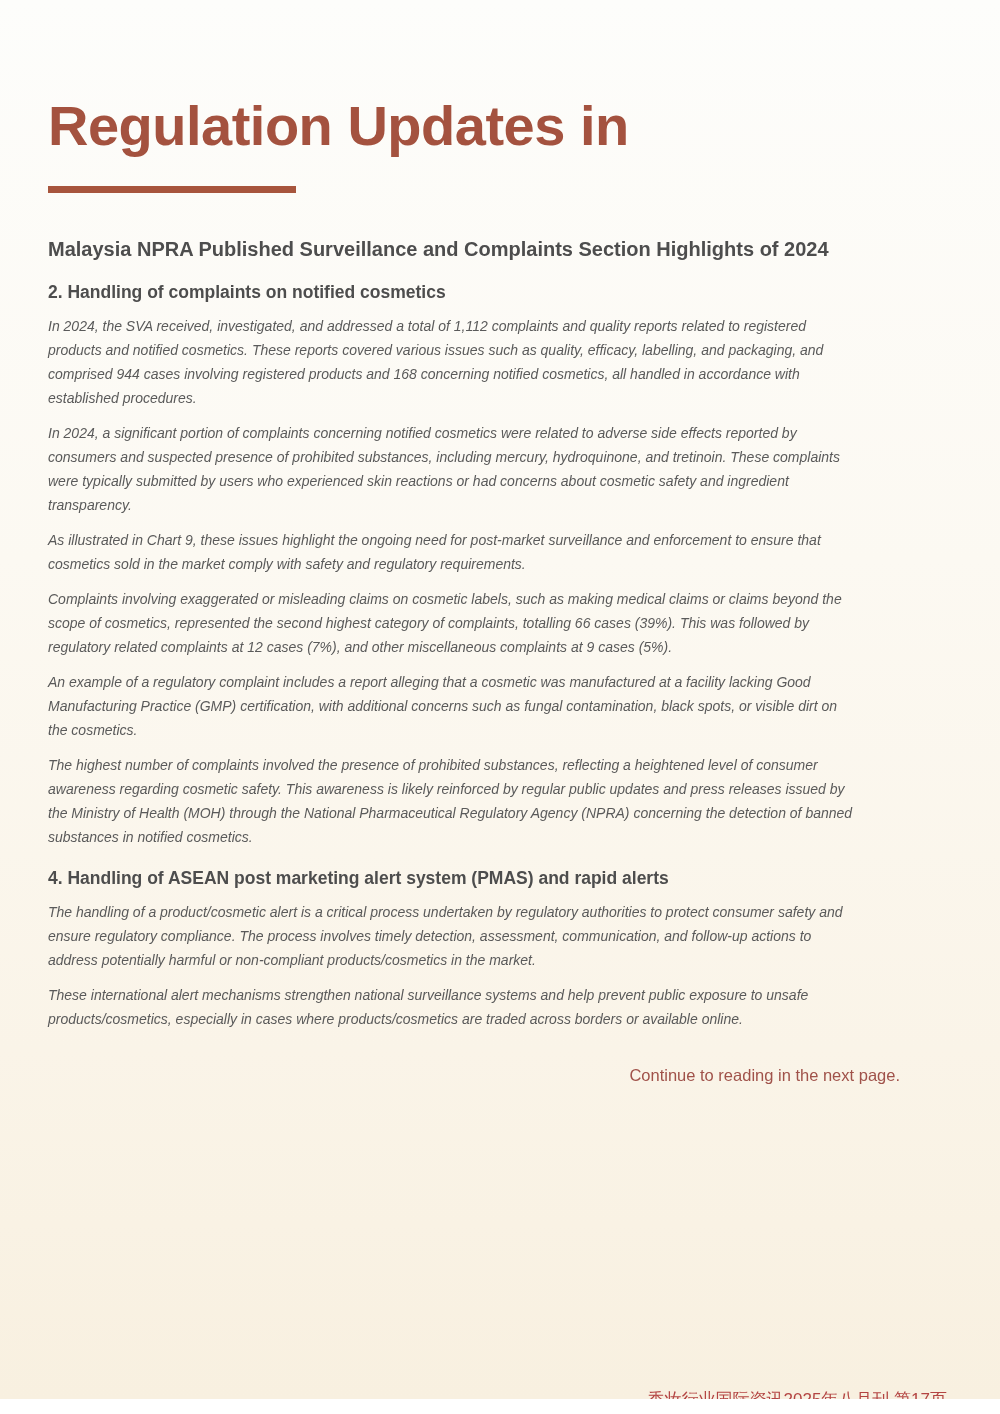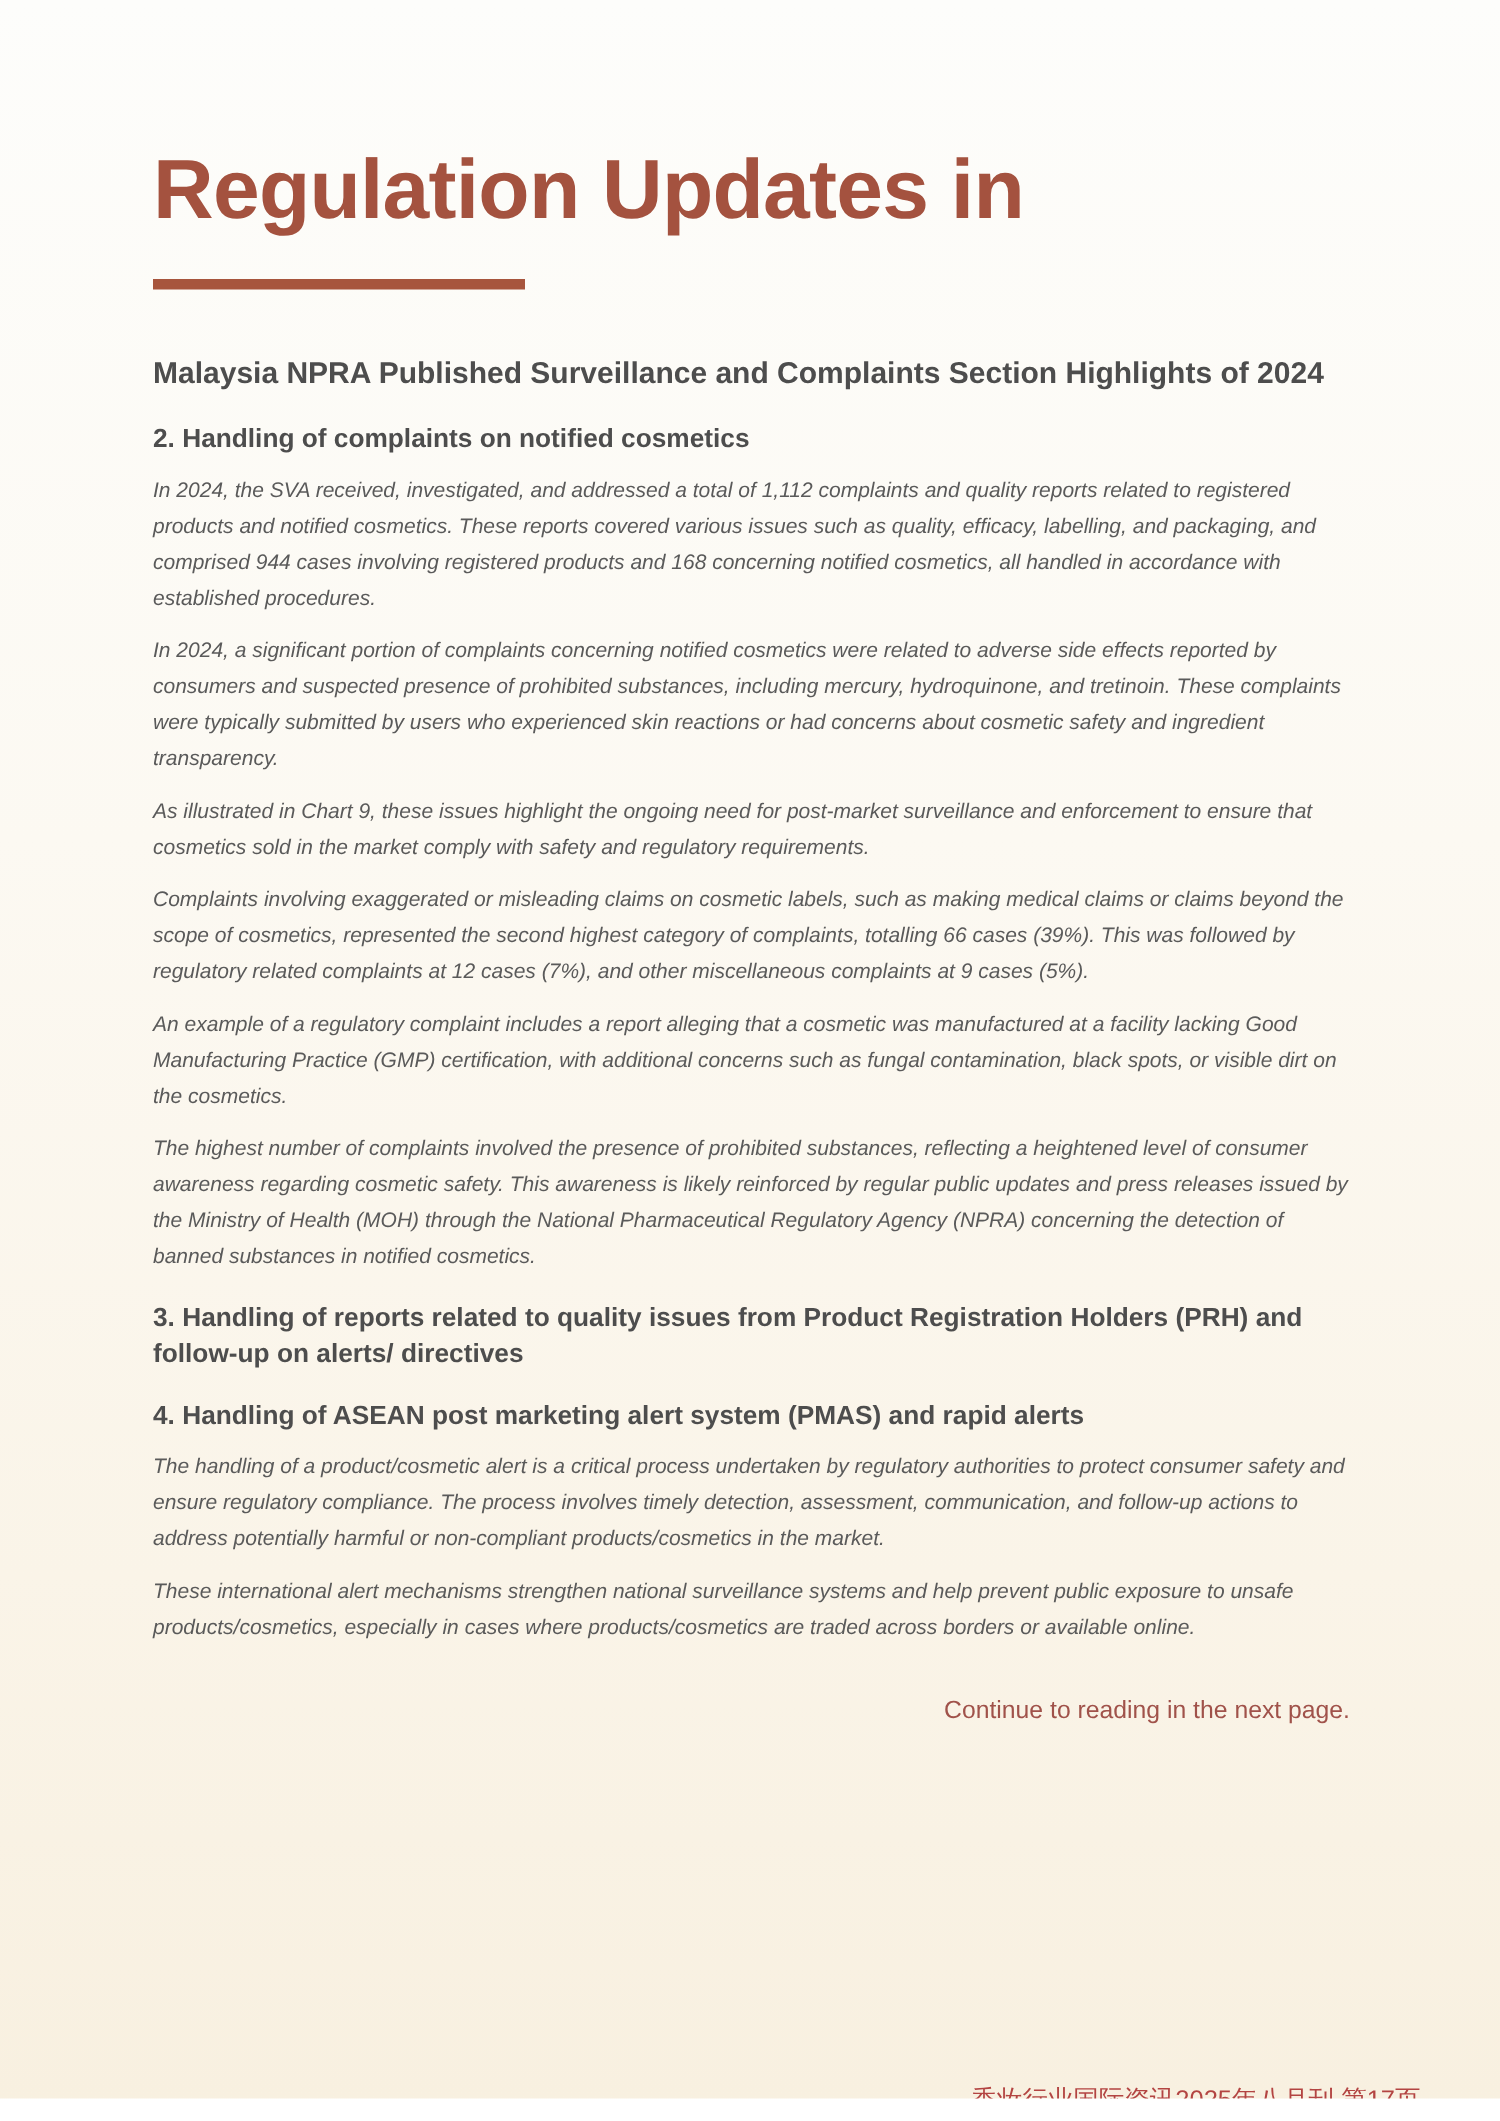--- a/index.html
+++ b/index.html
@@ -10,21 +10,21 @@
     body {
       height: 1414px;
       background: #ffffff;
       position: relative;
     }
     .page {
       position: relative;
       width: 1000px;
       height: 1399px;
       background: linear-gradient(180deg, #fdfdfb 0%, #fcf9f2 40%, #faf4e8 75%, #f8f0e0 100%);
-      padding: 94px 100px 0 102px;
+      padding: 94px 100px 0 48px;
       overflow: hidden;
     }
     .doc-title {
       font-size: 56px;
       line-height: 63px;
       font-weight: 700;
       color: #a4523f;
       letter-spacing: -0.5px;
     }
     .doc-title span { display: block; }
@@ -94,21 +94,20 @@
   <p class="para">In 2024, a significant portion of complaints concerning notified cosmetics were related to adverse side effects reported by consumers and suspected presence of prohibited substances, including mercury, hydroquinone, and tretinoin. These complaints were typically submitted by users who experienced skin reactions or had concerns about cosmetic safety and ingredient transparency.</p>
 
   <p class="para">As illustrated in Chart 9, these issues highlight the ongoing need for post-market surveillance and enforcement to ensure that cosmetics sold in the market comply with safety and regulatory requirements.</p>
 
   <p class="para">Complaints involving exaggerated or misleading claims on cosmetic labels, such as making medical claims or claims beyond the scope of cosmetics, represented the second highest category of complaints, totalling 66 cases (39%). This was followed by regulatory related complaints at 12 cases (7%), and other miscellaneous complaints at 9 cases (5%).</p>
 
   <p class="para">An example of a regulatory complaint includes a report alleging that a cosmetic was manufactured at a facility lacking Good Manufacturing Practice (GMP) certification, with additional concerns such as fungal contamination, black spots, or visible dirt on the cosmetics.</p>
 
   <p class="para">The highest number of complaints involved the presence of prohibited substances, reflecting a heightened level of consumer awareness regarding cosmetic safety. This awareness is likely reinforced by regular public updates and press releases issued by the Ministry of Health (MOH) through the National Pharmaceutical Regulatory Agency (NPRA) concerning the detection of banned substances in notified cosmetics.</p>
 
-  <h3 class="subheading">3. Handling of reports related to quality issues from Product Registration Holders (PRH) and follow-up on alerts/ directives</h3>
 
   <h3 class="subheading">4. Handling of ASEAN post marketing alert system (PMAS) and rapid alerts</h3>
 
   <p class="para">The handling of a product/cosmetic alert is a critical process undertaken by regulatory authorities to protect consumer safety and ensure regulatory compliance. The process involves timely detection, assessment, communication, and follow-up actions to address potentially harmful or non-compliant products/cosmetics in the market.</p>
 
   <p class="para">These international alert mechanisms strengthen national surveillance systems and help prevent public exposure to unsafe products/cosmetics, especially in cases where products/cosmetics are traded across borders or available online.</p>
 
   <div class="continue-note">Continue to reading in the next page.</div>
 
   <div class="page-footer">香妆行业国际资讯2025年八月刊 第17页</div>

